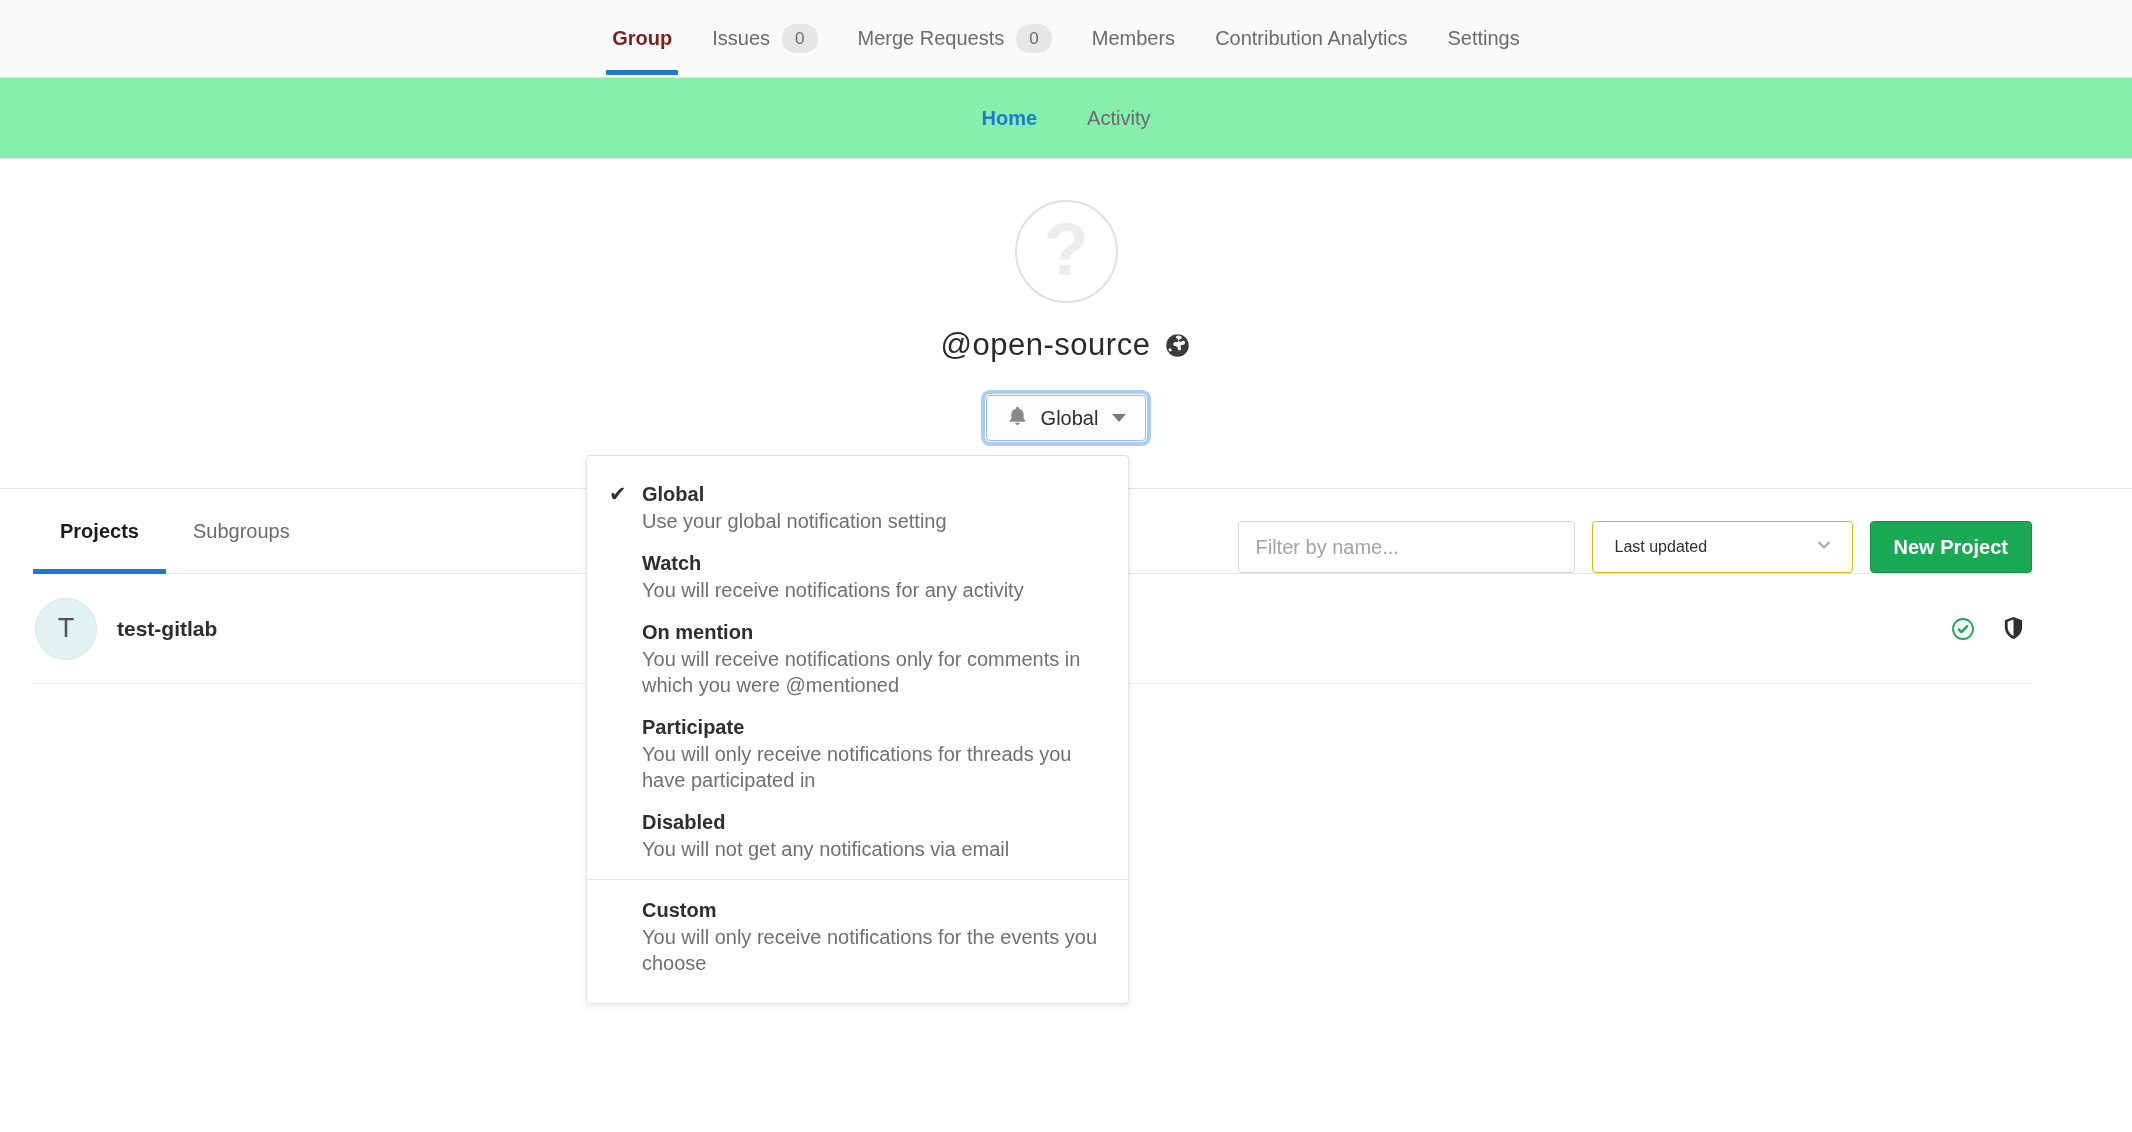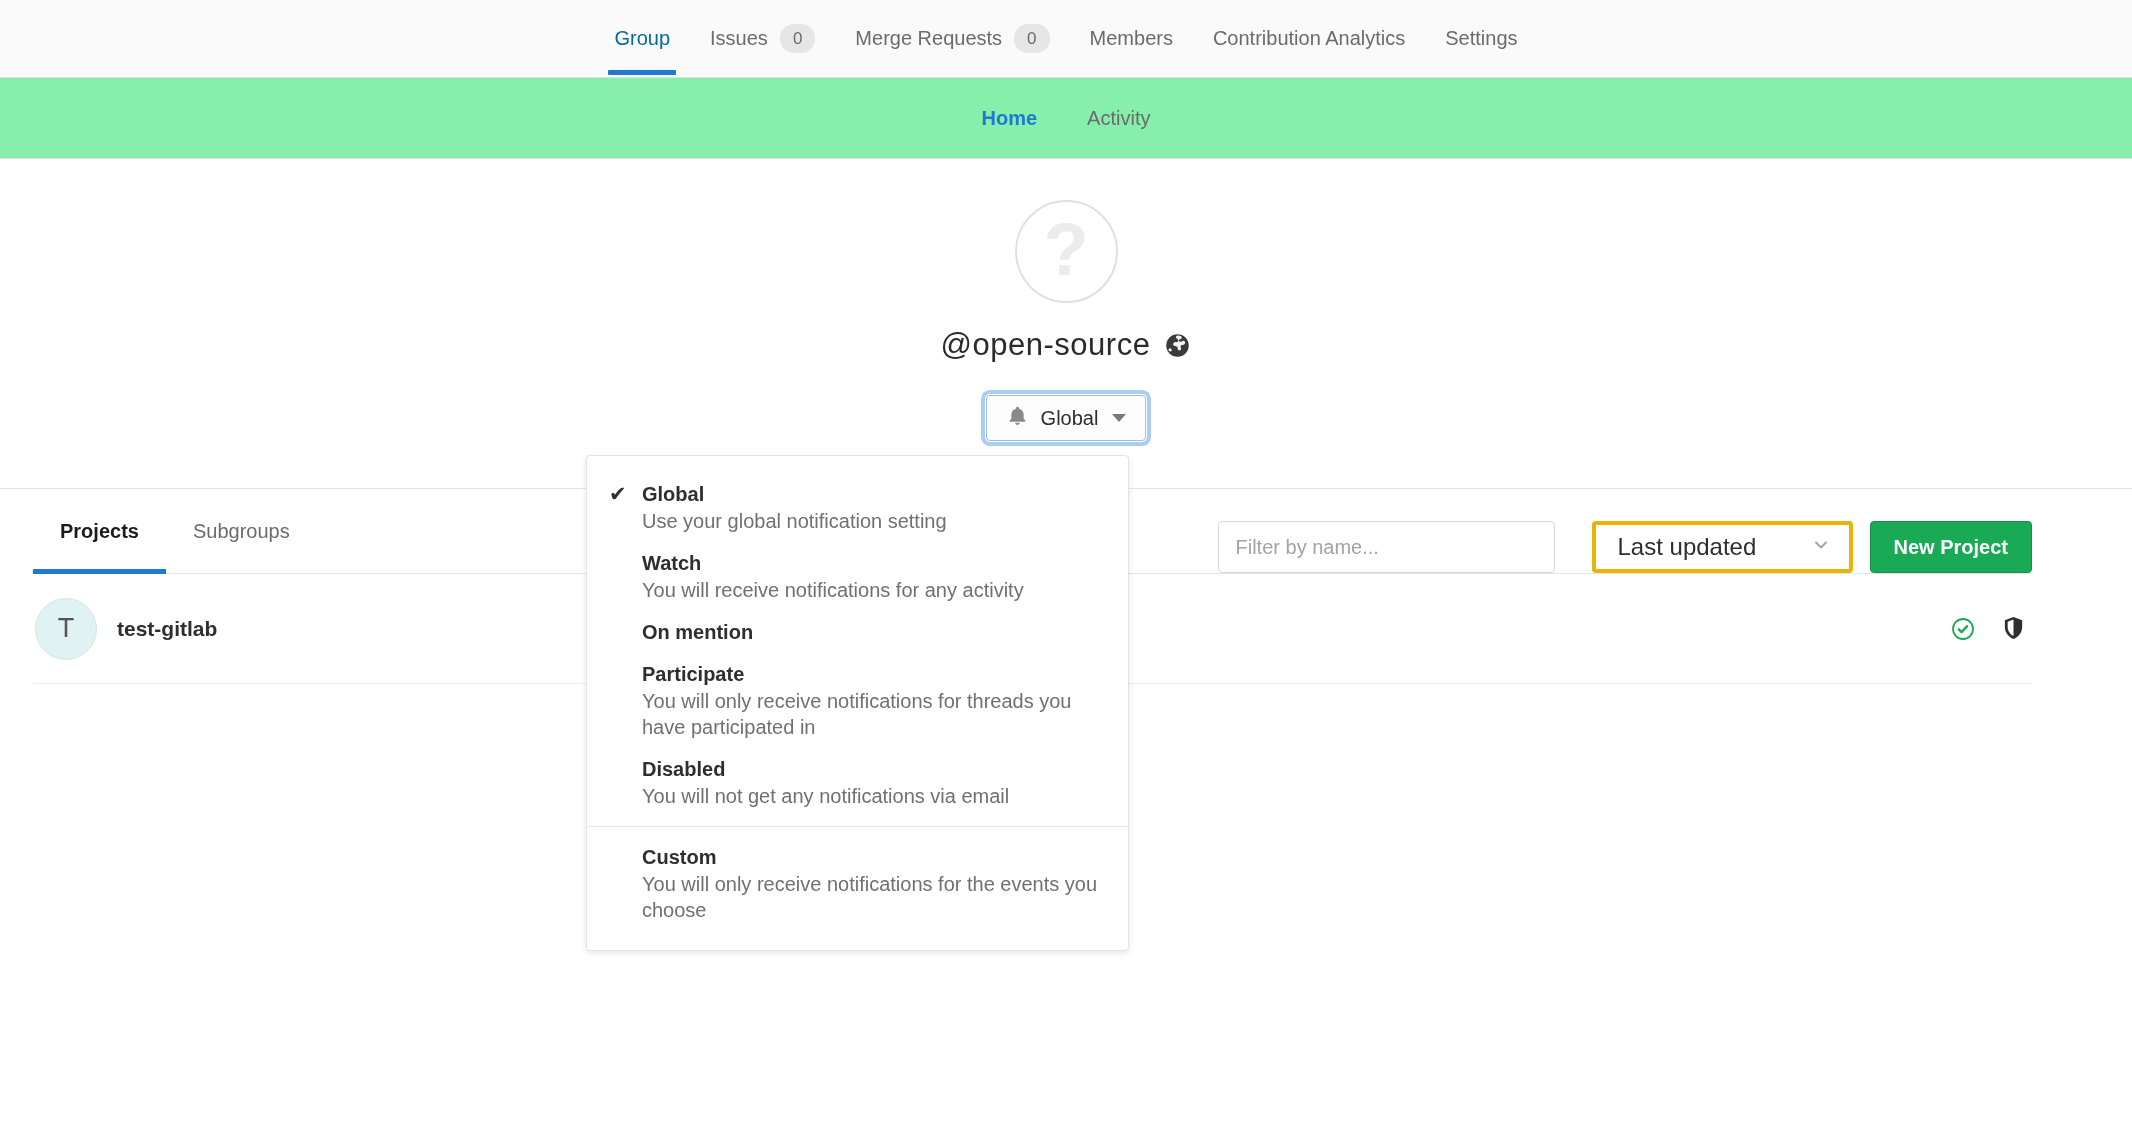--- a/index.html
+++ b/index.html
@@ -11,21 +11,21 @@
 
   
   .top-nav {
     height:78px; background:#fafafa; border-bottom:1px solid #e1e1e1;
     display:flex; justify-content:center; align-items:stretch;
   }
   .top-nav .nav-item {
     display:flex; align-items:center; gap:12px; padding:0 20px;
     font-size:20px; color:#6b6b6b; cursor:pointer; position:relative;
   }
-  .top-nav .nav-item.active { color:#0369a1; font-weight:400; }
+  .top-nav .nav-item.active { color:#7f1d1d; font-weight:700; }
   .top-nav .nav-item.active::after {
     content:""; position:absolute; left:14px; right:14px; bottom:2px;
     height:5px; background:#1f78d1; border-radius:1px;
   }
   .count-badge {
     background:#e6e6e6; color:#6b6b6b; font-size:17px; line-height:1;
     padding:6px 13px; border-radius:14px;
   }
 
   
@@ -101,24 +101,24 @@
     background:#1f78d1;
   }
   .toolbar-right { margin-left:auto; display:flex; align-items:center; gap:17px; }
   .filter-input {
     width:337px; height:52px; border:1px solid #d6d6d6; border-radius:4px;
     padding:5px 17px; font-size:20px; color:#333; background:#fff;
     font-family:inherit; outline:none;
   }
   .filter-input::placeholder { color:#a3a3a3; }
   .sort-select {
-    width:261px; height:52px; border:4px solid #eab308; border-radius:4px;
+    width:261px; height:52px; border:1px solid #eab308; border-radius:4px;
     background:#fff; display:flex; align-items:center;
-    justify-content:space-between; padding:0 18px 0 22px; font-size:24px;
-    color:#2e2e2e; cursor:pointer;margin-left:20px;
+    justify-content:space-between; padding:0 18px 0 22px; font-size:16px;
+    color:#2e2e2e; cursor:pointer;
   }
   .btn-new-project {
     height:52px; padding:0 23px; background:#1aaa55; border:1px solid #168f48;
     border-radius:4px; color:#fff; font-size:20px; font-weight:700;
     display:flex; align-items:center; cursor:pointer; font-family:inherit;
   }
 
   .project-list { margin:0 100px 0 33px; }
   .project-row {
     height:110px; display:flex; align-items:center;
@@ -198,20 +198,21 @@
     <span class="dd-check">✔</span>
     <div class="dd-title">Global</div>
     <div class="dd-desc">Use your global notification setting</div>
   </div>
   <div class="dd-item">
     <div class="dd-title">Watch</div>
     <div class="dd-desc">You will receive notifications for any activity</div>
   </div>
   <div class="dd-item">
     <div class="dd-title">On mention</div>
+    <div class="dd-desc">You will receive notifications only for comments in which you were @mentioned</div>
   </div>
   <div class="dd-item">
     <div class="dd-title">Participate</div>
     <div class="dd-desc">You will only receive notifications for threads you have participated in</div>
   </div>
   <div class="dd-item">
     <div class="dd-title">Disabled</div>
     <div class="dd-desc">You will not get any notifications via email</div>
   </div>
   <div class="dd-divider"></div>

